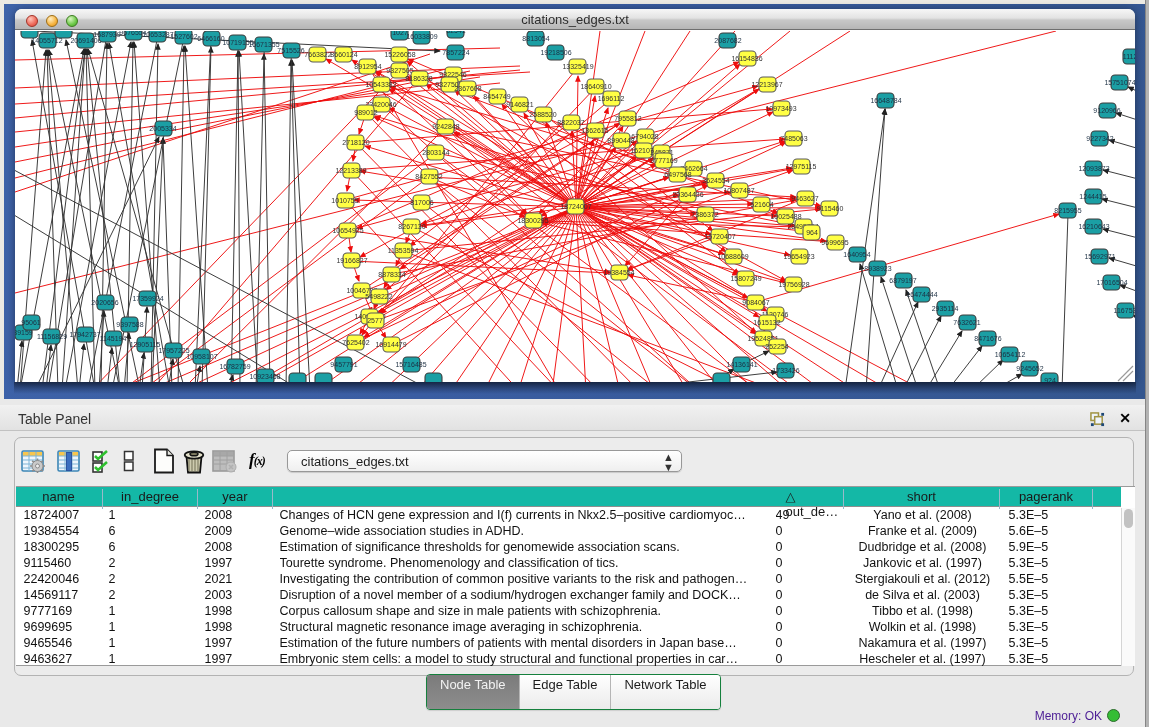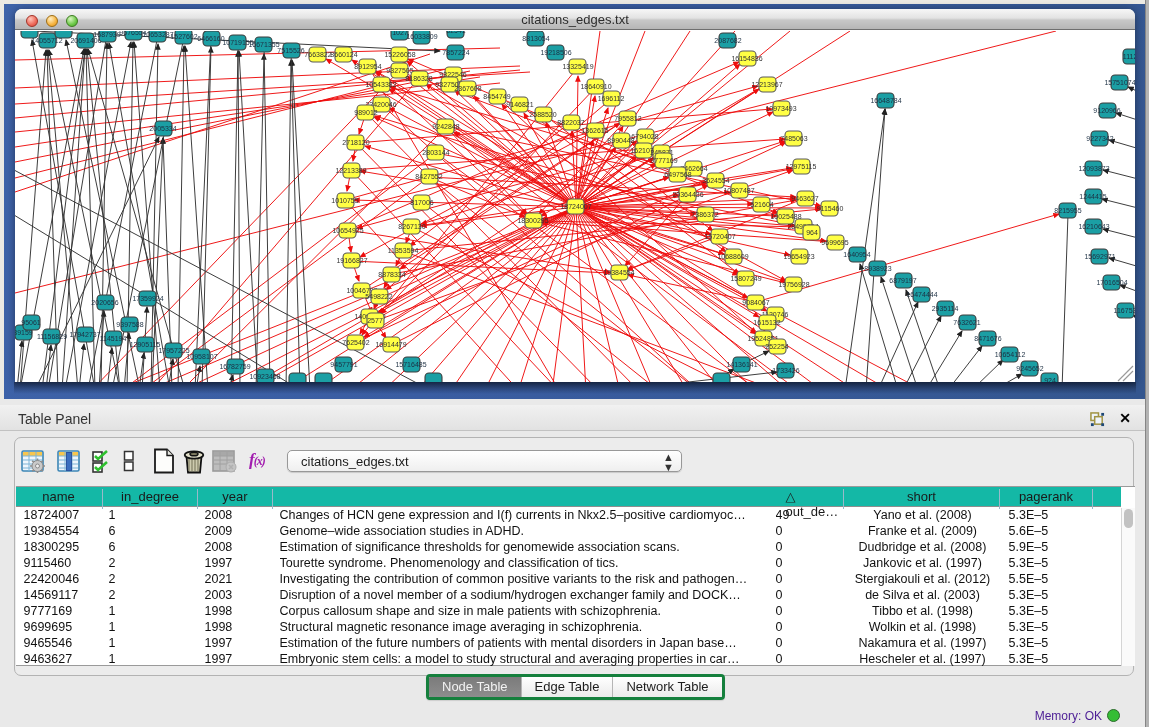--- a/index.html
+++ b/index.html
@@ -35,22 +35,22 @@
  border-bottom:1px solid #8e8e8e;font-size:13px;color:#1a1a1a}
 #thead div {position:absolute;top:2px;text-align:center;border-right:1px solid #99b9c9;height:20px}
 #tbody {position:absolute;left:0;top:21px;width:1105px;font-size:12.5px;color:#111}
 .tr {position:relative;height:16px;white-space:nowrap}
 .tr div {position:absolute;top:0;overflow:hidden}
 .c0 {left:8px;width:80px} .c1 {left:93px;width:70px} .c2 {left:189px;width:70px}
 .c3 {left:264px;width:495px} .c4 {left:760px;width:68px}
 .c5 {left:826px;width:162px;text-align:center} .c6 {left:993px;width:95px}
 #vsb {position:absolute;right:0;top:21px;width:14px;height:158px;background:#fafafa;border-left:1px solid #d5d5d5}
 #vsb div {position:absolute;left:2px;top:1px;width:9px;height:19px;border-radius:5px;background:#c2c2c2}
-#tabs {position:absolute;left:426px;top:275px;height:26px;display:flex;
- border:3px solid #15803d;border-radius:4px;overflow:hidden;font-size:13px;
+#tabs {position:absolute;left:426px;top:275px;height:36px;display:flex;
+ border:1px solid #15803d;border-radius:4px;overflow:hidden;font-size:13px;
  box-shadow:0 1px 1px rgba(0,0,0,.12)}
 #tabs div {padding:1px 13px 0;line-height:17px}
 #tabs .sel {background:linear-gradient(180deg,#7b7b7b,#8d8d8d);color:#f2f2f2}
 #tabs .us {background:linear-gradient(180deg,#ffffff,#ebebeb);color:#1c1c1c;border-left:1px solid #b5b5b5}
 #mem {position:absolute;right:25px;top:310px;font-size:12px;color:#4c1d95}
 #mem b {display:inline-block;width:13px;height:13px;border-radius:50%;background:#35bd35;
  border:1.5px solid #2b6b2b;vertical-align:-2px;margin-left:5px;font-weight:normal}
 #pfloat {position:absolute;right:40px;top:7px;width:15px;height:15px}
 #pclose {position:absolute;right:14px;top:5px;font-size:14px;font-weight:bold;color:#000}
 </style></head><body>
@@ -659,21 +659,21 @@
             <ellipse cx="12" cy="7" rx="9.3" ry="3.6" fill="#e3e0ca" stroke="#111" stroke-width="1.8"></ellipse>
             <ellipse cx="12" cy="6" rx="4" ry="1.8" fill="#7e7b60" stroke="#111" stroke-width="1.5"></ellipse>
           </svg></span>
     <span class="ic" style="left:197px"><svg width="25" height="24" viewBox="0 0 25 24">
             <rect x="1" y="2" width="21" height="20" fill="#bdbdbd" stroke="#9a9a9a" stroke-width="1.6"></rect>
             <rect x="2" y="3" width="19" height="4" fill="#a8a8a8"></rect>
             <path d="M2 7h19M2 11h19M2 15h19M8 3v19M15 3v19" stroke="#a0a0a0"></path>
             <circle cx="19" cy="18" r="5" fill="#c4c4c4" stroke="#adadad"></circle>
             <path d="M17 16l4 4M21 16l-4 4" stroke="#b0b0b0" stroke-width="1.6"></path>
           </svg></span>
-    <span class="ic" style="left:234px;top:1px"><span style="font-family:'Liberation Serif',serif;font-style:italic;font-weight:bold;font-size:17px;color:#a21caf;letter-spacing:-1px">f<span style="font-size:12px">(x)</span></span></span>
+    <span class="ic" style="left:234px;top:1px"><span style="font-family:'Liberation Serif',serif;font-style:italic;font-weight:bold;font-size:17px;color:#000000;letter-spacing:-1px">f<span style="font-size:12px">(x)</span></span></span>
     <div id="dd">
           <span>citations_edges.txt</span>
       <div class="ar">▲<br>▼</div>
         </div>
   </div>
   <div id="tableWrap">
     <div id="thead">
       <div style="left:0;width:87px">name</div>
       <div style="left:88px;width:94px">in_degree</div>
       <div style="left:183px;width:74px">year</div>
@@ -760,21 +760,21 @@
             <div class="c2">1997</div>
             <div class="c3">Estimation of the future numbers of patients with mental disorders in Japan base…</div>
             <div class="c4">0</div>
             <div class="c5">Nakamura et al. (1997)</div>
             <div class="c6">5.3E–5</div>
           </div>
 <div class="tr">
             <div class="c0">9463627</div>
             <div class="c1">1</div>
             <div class="c2">1997</div>
-            <div class="c3">Embryonic stem cells: a model to study structural and averaging properties in car…</div>
+            <div class="c3">Embryonic stem cells: a model to study structural and functional properties in car…</div>
             <div class="c4">0</div>
             <div class="c5">Hescheler et al. (1997)</div>
             <div class="c6">5.3E–5</div>
           </div>
         </div>
     <div id="vsb">
           <div></div>
         </div>
   </div>
  </div>

